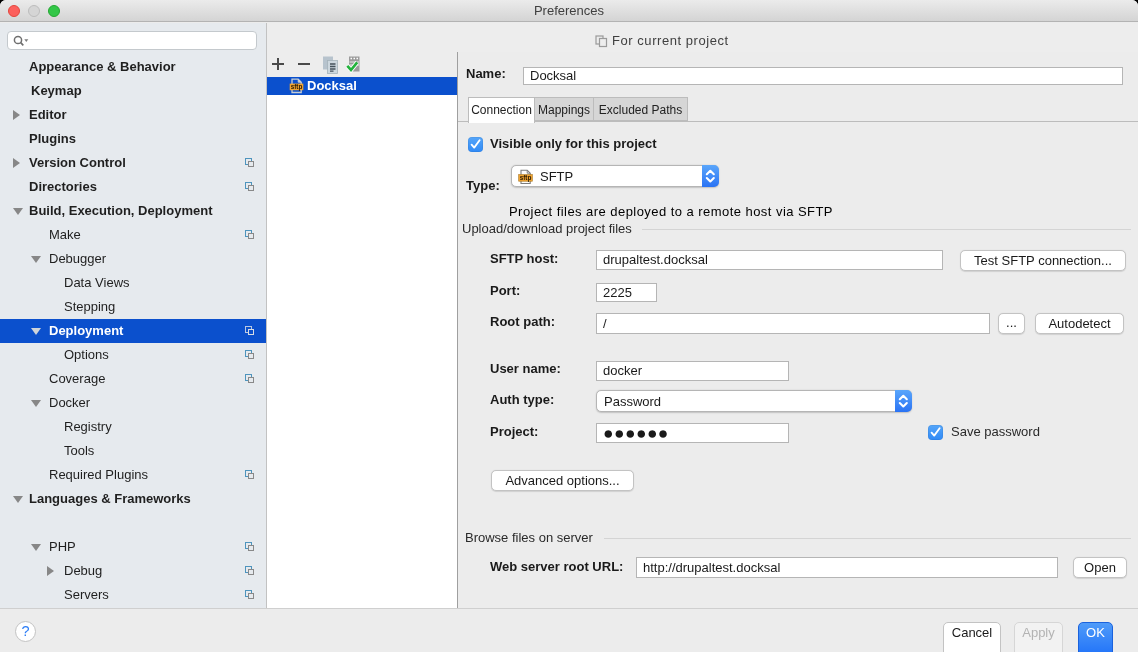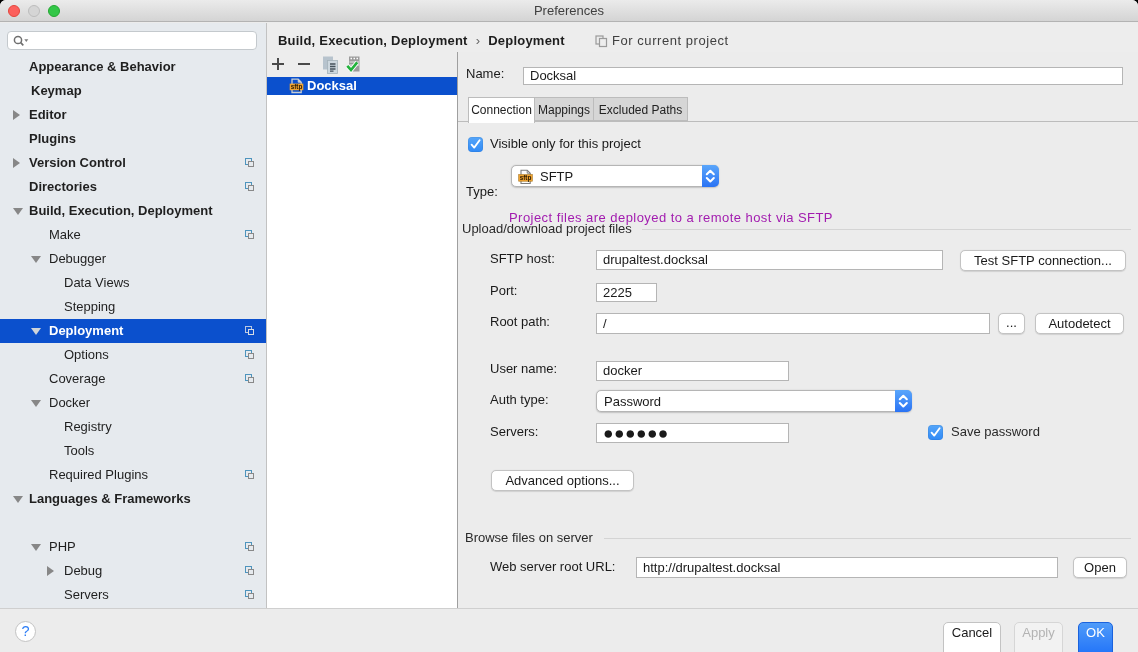--- a/index.html
+++ b/index.html
@@ -36,21 +36,21 @@
   #crumbs { position:absolute; left:11px; top:10px; font-size:13px; color:#1d1d1d; letter-spacing:0.22px; }
   #forproj { position:absolute; left:328px; top:10px; font-size:13px; color:#404040; }
 
   
   #mid { position:absolute; left:267px; top:52px; width:191px; height:556px; background:#fff; border-right:1px solid #9f9f9f; }
   #midbar { position:absolute; left:0; top:0; width:190px; height:25px; background:#ededed; }
   #dockrow { position:absolute; left:0; top:25px; width:190px; height:18px; background:#0b50cd; color:#fff; font-weight:bold; font-size:13px; line-height:18px; }
 
   
   #right { position:absolute; left:458px; top:52px; width:680px; height:556px; background:#ececec; }
-  .lbl { position:absolute; font-size:13px; color:#1a1a1a; font-weight:normal; white-space:nowrap; }
+  .lbl { position:absolute; font-size:13px; color:#1a1a1a; font-weight:bold; white-space:nowrap; }
   .rlbl { position:absolute; font-size:13px; color:#2a2a2a; white-space:nowrap; }
   .inp { position:absolute; background:#fff; border:1px solid #b5b5b5; font-size:13px; color:#1a1a1a; padding-left:6px; white-space:nowrap; overflow:hidden; display:flex; align-items:center; }
   .btn { position:absolute; background:#fff; border:1px solid #c3c3c3; border-radius:5px; font-size:13px; color:#1a1a1a; text-align:center; box-shadow:0 .5px 1px rgba(0,0,0,.12); }
   .hairline { position:absolute; height:1px; background:#d4d4d4; }
 
   
   .tab { position:absolute; top:45px; height:24px; line-height:24px; font-size:13px; text-align:center; color:#222; }
   .tab.inactive { background:#d6d6d6; border:1px solid #bcbcbc; border-left:none; }
   .tab.active { background:#fff; border:1px solid #bcbcbc; border-bottom:none; height:26px; z-index:2; }
   .tab { font-size:12px; }
@@ -166,21 +166,20 @@
         <span class="txt" style="left:64px">Debug</span>
         <span class="picon"></span>
       </div>
     <div class="trow" style="top:560px">
         <span class="txt" style="left:64px">Servers</span>
         <span class="picon"></span>
       </div>
   </div>
 
   <div id="header">
-    <div id="crumbs"><span class="b">Build, Execution, Deployment</span><span style="color:#666;margin:0 8px;">›</span><span class="b">Deployment</span></div>
     <div id="forproj">
       <svg width="13" height="13" viewBox="0 0 13 13" style="position:absolute; left:0; top:2px;">
         <rect x="1" y="1" width="7" height="8" fill="none" stroke="#9a9a9a" stroke-width="1.2"></rect>
         <rect x="4.5" y="3.5" width="7" height="8" fill="#ededed" stroke="#9a9a9a" stroke-width="1.2"></rect>
       </svg>
       <span style="margin-left:17px; letter-spacing:0.55px;">For current project</span>
     </div>
   </div>
 
   <div id="mid">
@@ -222,35 +221,35 @@
     <div class="tab inactive" style="left:136px; width:94px;">Excluded Paths</div>
     <div id="tabline"></div>
 
     <div class="cb" style="left:10px; top:85px;">
         <svg width="11" height="11" viewBox="0 0 11 11">
           <path d="M1.6 5.6 L4.2 8.6 L9.6 1.2" fill="none" stroke="#fff" stroke-width="1.8" stroke-linecap="round" stroke-linejoin="round"></path>
         </svg>
       </div>
     <div class="lbl" style="left:32px; top:84px;">Visible only for this project</div>
 
-    <div class="lbl" style="left:8px; top:132px;">Type:</div>
+    <div class="lbl" style="left:8px; top:126px;">Type:</div>
     <div class="dropdown" style="left:53px; top:113px; width:208px;">
       <svg class="sftpicon" style="left:6px; top:3px;" width="15" height="16" viewBox="0 0 15 16">
         <path d="M3 1.2 h6.2 l3 3 v10.3 h-9.2 z" fill="#fcfcfc" stroke="#7c7c7c" stroke-width="1.1"></path>
         <path d="M9.2 1.2 l3 3 h-3 z" fill="#dedede" stroke="#7c7c7c" stroke-width="0.9"></path>
         <rect x="0.7" y="5.6" width="13.6" height="6.6" fill="#f0a431" stroke="#a8751d" stroke-width="0.6"></rect>
         <text x="7.5" y="10.9" font-size="6.4" font-weight="bold" text-anchor="middle" fill="#2a1a02" font-family="Liberation Sans, sans-serif">sftp</text>
       </svg>
       <span style="position:absolute; left:28px; top:3px;">SFTP</span>
       <span class="stepper"><svg width="17" height="22" viewBox="0 0 17 22">
             <path d="M4.8 9.2 L8.3 5.8 L11.8 9.2" fill="none" stroke="#fff" stroke-width="2.1" stroke-linecap="round" stroke-linejoin="round"></path>
             <path d="M4.8 13 L8.3 16.4 L11.8 13" fill="none" stroke="#fff" stroke-width="2.1" stroke-linecap="round" stroke-linejoin="round"></path>
           </svg></span>
     </div>
-    <div class="rlbl" style="left:51px; top:158px; color:#a21caf; letter-spacing:0.45px;">Project files are deployed to a remote host via SFTP</div>
+    <div class="rlbl" style="left:51px; top:152px; color:#000000; letter-spacing:0.45px;">Project files are deployed to a remote host via SFTP</div>
 
     <div class="rlbl" style="left:4px; top:169px;">Upload/download project files</div>
     <div class="hairline" style="left:184px; top:177px; width:489px;"></div>
 
     <div class="lbl" style="left:32px; top:199px;">SFTP host:</div>
     <div class="inp" style="left:138px; top:198px; width:347px; height:20px; line-height:18px;">drupaltest.docksal</div>
     <div class="btn" style="left:502px; top:198px; width:166px; height:21px; line-height:19px;">Test SFTP connection...</div>
 
     <div class="lbl" style="left:32px; top:231px;">Port:</div>
     <div class="inp" style="left:138px; top:231px; width:61px; height:19px; line-height:17px;">2225</div>
@@ -265,21 +264,21 @@
 
     <div class="lbl" style="left:32px; top:340px;">Auth type:</div>
     <div class="dropdown" style="left:138px; top:338px; width:316px;">
       <span style="position:absolute; left:7px; top:3px;">Password</span>
       <span class="stepper"><svg width="17" height="22" viewBox="0 0 17 22">
             <path d="M4.8 9.2 L8.3 5.8 L11.8 9.2" fill="none" stroke="#fff" stroke-width="2.1" stroke-linecap="round" stroke-linejoin="round"></path>
             <path d="M4.8 13 L8.3 16.4 L11.8 13" fill="none" stroke="#fff" stroke-width="2.1" stroke-linecap="round" stroke-linejoin="round"></path>
           </svg></span>
     </div>
 
-    <div class="lbl" style="left:32px; top:372px;">Servers:</div>
+    <div class="lbl" style="left:32px; top:372px;">Project:</div>
     <div class="inp" style="left:138px; top:371px; width:193px; height:20px; line-height:19px; font-size:17.5px; letter-spacing:0.4px; padding-top:1px;">●●●●●●</div>
     <div class="cb" style="left:470px; top:373px;">
         <svg width="11" height="11" viewBox="0 0 11 11">
           <path d="M1.6 5.6 L4.2 8.6 L9.6 1.2" fill="none" stroke="#fff" stroke-width="1.8" stroke-linecap="round" stroke-linejoin="round"></path>
         </svg>
       </div>
     <div class="rlbl" style="left:493px; top:372px;">Save password</div>
 
     <div class="btn" style="left:33px; top:418px; width:143px; height:21px; line-height:19px;">Advanced options...</div>
 

